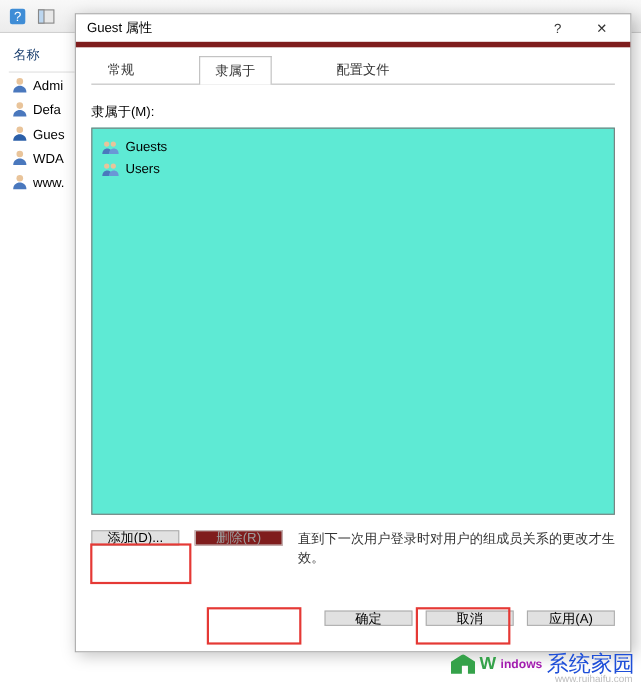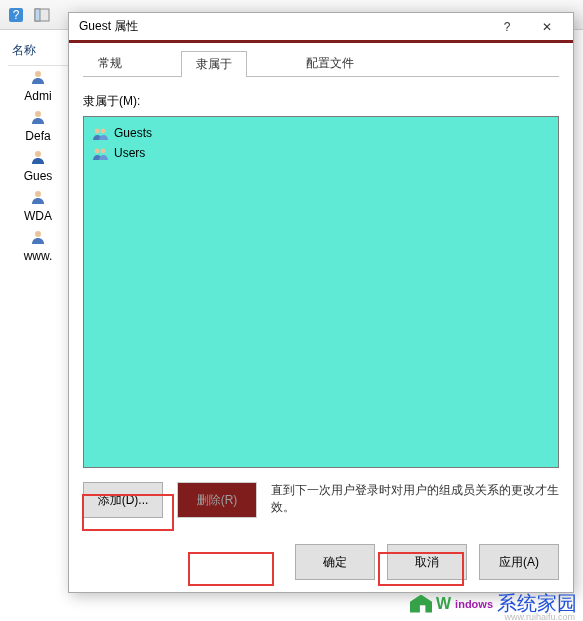--- a/index.html
+++ b/index.html
@@ -5,47 +5,47 @@
     * { margin: 0; padding: 0; box-sizing: border-box; font-family: "Microsoft YaHei", "Segoe UI", Tahoma, sans-serif; font-size: 12px; }
     body { background: #fff; width: 583px; height: 621px; position: relative; overflow: hidden; }
 
     
     .bg-toolbar { position: absolute; top: 0; left: 0; right: 0; height: 30px; background: linear-gradient(#f8f8f8,#ececec); border-bottom: 1px solid #d0d0d0; display: flex; align-items: center; padding-left: 4px; gap: 2px; }
     .bg-toolbar .tb-btn { width: 24px; height: 24px; border: 1px solid transparent; display: flex; align-items: center; justify-content: center; }
 
     
     .bg-list-pane { position: absolute; top: 34px; left: 8px; width: 60px; }
     .bg-list-header { color:#1a3e6e; padding: 8px 4px 6px; border-bottom:1px solid #e0e0e0; }
-    .bg-list-item { display:flex; align-items:center; gap:4px; padding:3px 2px; white-space:nowrap; overflow:hidden;flex-direction:column; }
+    .bg-list-item { display:flex; align-items:flex-end; gap:4px; padding:3px 2px; white-space:nowrap; overflow:hidden; }
     .bg-list-item .icon-wrap { width:16px; height:16px; flex-shrink:0; }
 
     
     .dialog { position:absolute; top:12px; left:68px; width:506px; height:581px; background:#fff; border:1px solid #a9a9a9; box-shadow: 3px 3px 14px rgba(0,0,0,.25); display:flex; flex-direction:column; }
-    .titlebar { height:30px; display:flex; align-items:center; padding:0 6px 0 10px; border-bottom:3px solid #7f1d1d; }
+    .titlebar { height:30px; display:flex; align-items:center; padding:0 6px 0 10px; border-bottom:5px solid #7f1d1d; }
     .titlebar-title { flex:1; }
     .titlebar-controls { display:flex; gap:0; }
     .tcbtn { width:40px; height:28px; display:flex; align-items:center; justify-content:center; color:#333; }
 
     .dialog-body { flex:1; padding:8px 14px 4px; display:flex; flex-direction:column; }
 
     
     .tabstrip { display:flex; align-items:flex-end; height:26px; border-bottom:1px solid #bdbdbd;gap:44px; }
     .tab { padding:4px 14px; border:1px solid transparent; border-bottom:none; cursor:default; color:#333; }
     .tab.active { background:#fff; border-color:#bdbdbd; position:relative; top:1px; }
 
     .tab-content { flex:1; display:flex; flex-direction:column; padding-top:16px; }
 
     .label-memberof { margin-bottom:6px; }
 
     .listbox { border:1px solid #7a7a7a; flex:0 0 352px; background:#5eead4; padding:6px 4px; overflow:auto; }
     .list-row { display:flex; align-items:center; gap:6px; padding:2px 4px; cursor:default; }
     .grp-icon { width:16px; height:16px; flex-shrink:0; }
 
     .below-row { display:flex; align-items:flex-start; gap:14px; margin-top:14px; }
-    .btn { min-width:80px; height:36px; padding:0 12px; background:#e1e1e1; border:1px solid #adadad; color:#000; cursor:default; display:inline-flex; align-items:center; justify-content:center; }
+    .btn { min-width:80px; height:14px; padding:0 12px; background:#e1e1e1; border:1px solid #adadad; color:#000; cursor:default; display:inline-flex; align-items:center; justify-content:center; }
     .btn:disabled, .btn.disabled { color:#9d9d9d; background:#7f1d1d; border-color:#cfcfcf; }
     .hint-text { flex:1; line-height:1.45; color:#333; }
 
     .dialog-footer { height:50px; border-top:0; display:flex; align-items:center; justify-content:flex-end; gap:12px; padding:0 14px 10px; }
 
     
     .callout { position:absolute; border:2px solid #e53935; pointer-events:none; }
 
     
     .watermark { position:absolute; right:6px; bottom:4px; display:flex; align-items:center; gap:4px; }

